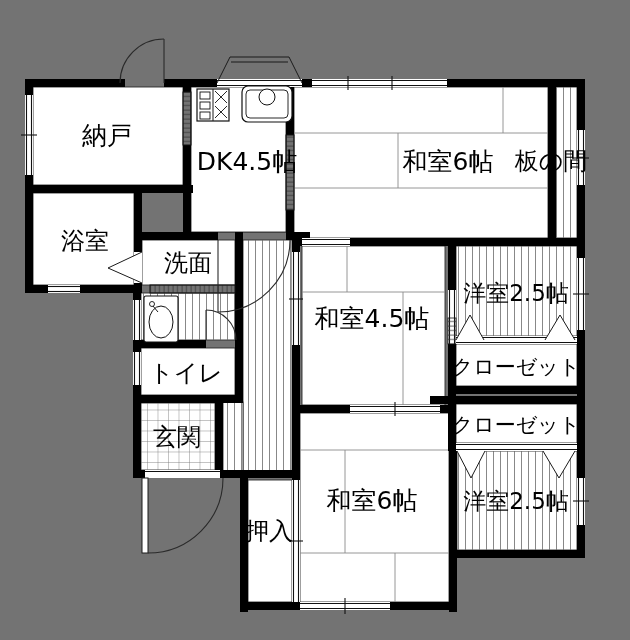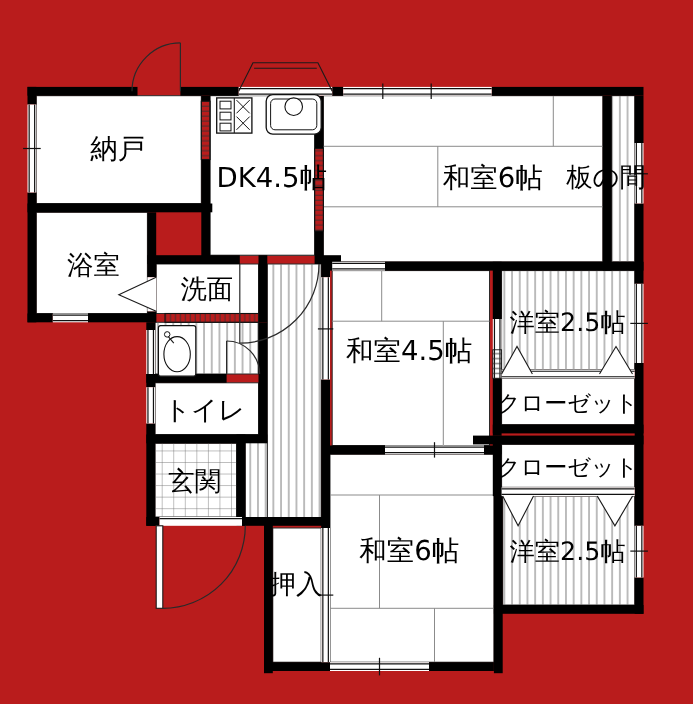--- a/index.html
+++ b/index.html
@@ -1,16 +1,16 @@
 <!DOCTYPE html>
 <html><head>
 <meta charset="utf-8">
 <style>
   html,body{margin:0;padding:0;background:#fff;}
-  .stage{position:relative;width:630px;height:640px;background:#b91c1c;overflow:hidden;
+  .stage{position:relative;width:630px;height:640px;background:#737373;overflow:hidden;
          font-family:"DejaVu Sans","Liberation Sans",sans-serif;}
   svg{display:block}
   .wall{fill:#000000;}
   .floor{fill:#ffffff;stroke:#2a2a2a;stroke-width:0.9;}
   .thin{stroke:#1b1b1b;stroke-width:1;fill:none;}
   .arc{stroke:#2a2a2a;stroke-width:1.1;fill:none;}
   .tat{stroke:#8a8a8a;stroke-width:0.9;}
   .winline{stroke:#111111;stroke-width:1.1;}
   .lab{fill:#000000;text-anchor:middle;font-family:"DejaVu Sans","Liberation Sans",sans-serif;}
   .lab.s25{font-size:25px;}

